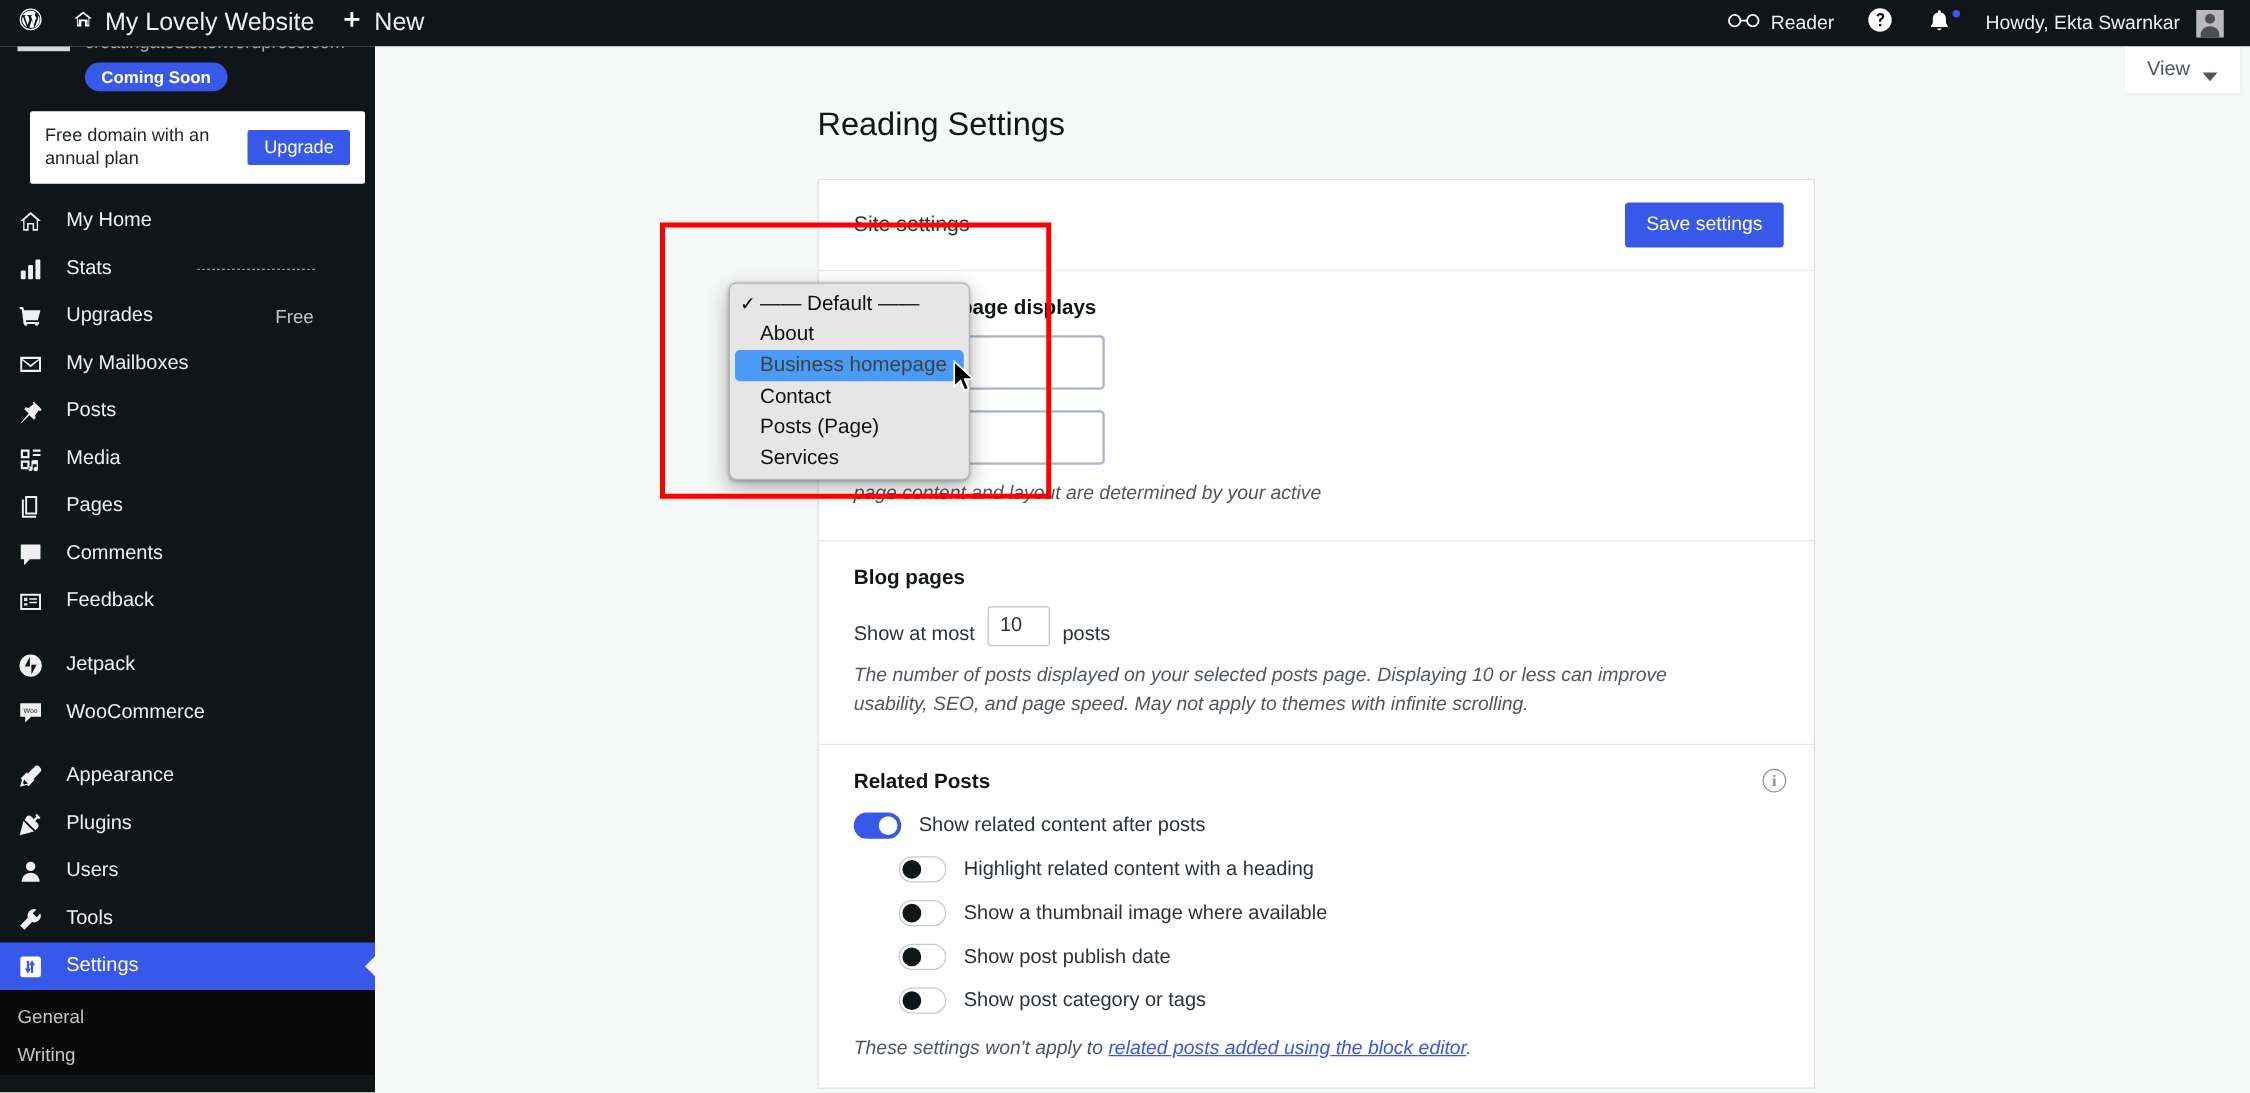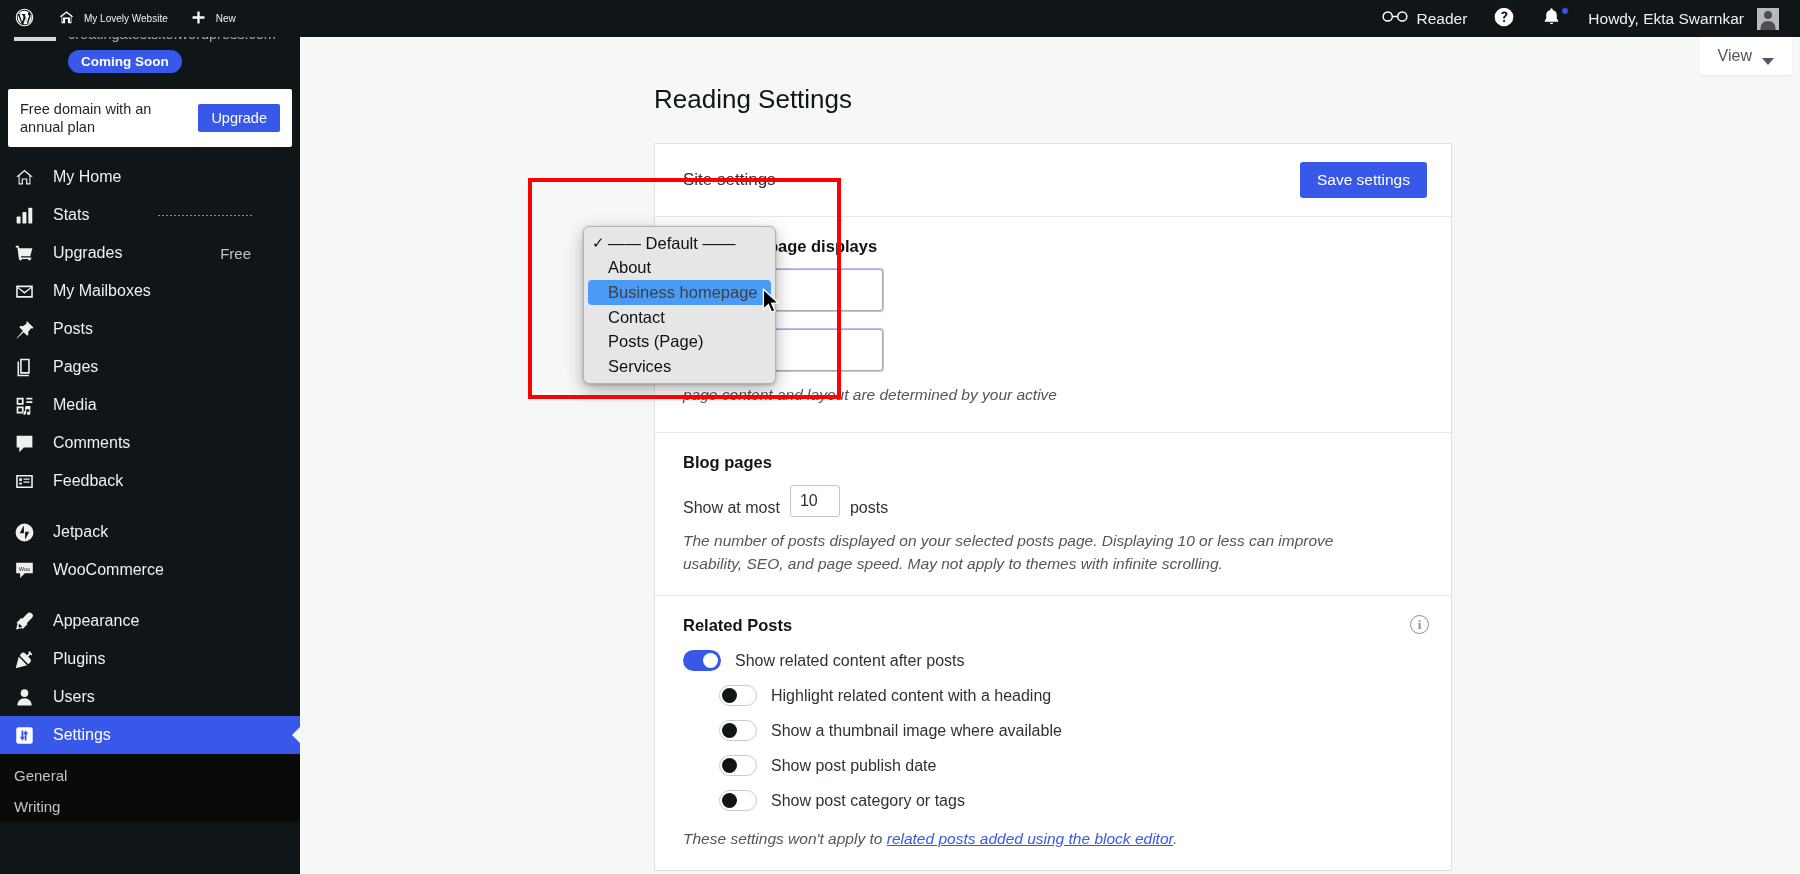--- a/index.html
+++ b/index.html
@@ -17,21 +17,21 @@
     position: absolute; top: 0; left: 0;
     width: 1800px; height: 37px;
     background: #101517;
     display: flex; align-items: center;
     color: #fff; z-index: 60;
   }
   .ab-left { display: flex; align-items: center; height: 37px; }
   .ab-item {
     display: flex; align-items: center; gap: 9px;
     height: 37px; padding: 0 11px;
-    font-size: 10px; color: #f0f0f1; white-space: nowrap;
+    font-size: 20px; color: #f0f0f1; white-space: nowrap;
   }
   .ab-wp-logo { padding: 0 12px 0 14px; }
   .ab-right { margin-left: auto; display: flex; align-items: flex-start; height: 37px; padding-right: 8px; }
   .ab-right .ab-item { font-size: 15.5px; padding: 0 13px; }
   .ab-avatar {
     width: 22px; height: 22px; background: #b9b9bd;
     margin-left: 4px; flex: none; position: relative; overflow: hidden;
   }
   .ab-avatar::before {
     content: ""; position: absolute; left: 50%; top: 3px;
@@ -68,21 +68,21 @@
     overflow: hidden; text-overflow: ellipsis; white-space: nowrap;
     max-width: 226px;
   }
   .coming-soon {
     display: inline-block; margin-top: 8px;
     background: #3858e9; color: #fff;
     font-size: 13.5px; font-weight: bold;
     padding: 4px 13px; border-radius: 12px;
   }
   .upgrade-card {
-    margin: 16px 8px 0 8px; background: #fff; color: #1d2327;
+    margin: 16px 8px 0 24px; background: #fff; color: #1d2327;
     border-radius: 2px; padding: 11px 12px;
     display: flex; align-items: center; gap: 10px;
   }
   .upgrade-card-text { font-size: 14.5px; line-height: 18px; flex: 1; }
   .upgrade-btn {
     background: #3858e9; color: #fff; font-size: 14.5px;
     padding: 6px 13px; border-radius: 2px; flex: none; white-space: nowrap;
   }
   .menu { margin-top: 11px; }
   .menu-item {
@@ -370,33 +370,33 @@
         <svg viewBox="0 0 24 24">
             <path d="M15.4 2.2l-1.6 1.6 1 1-4.6 3.6-2.5-.6-1.6 1.6 4.1 4.1L3 21.9l.5.5 7.4-7.4 4.1 4.1 1.6-1.6-.6-2.5 3.6-4.6 1 1 1.6-1.6-6.8-6.6z"></path>
           </svg>
       </span>
       <span class="menu-label">Posts</span>
     </div>
 
     <div class="menu-item">
       <span class="menu-icon">
         <svg viewBox="0 0 24 24">
+            <path d="M3 3h8v8H3V3zm2 2v4h4V5H5zm9-2h7v2h-7V3zm0 4h7v2h-7V7zM3 13h8v8H3v-8zm2 2v4h4v-4H5zm9.5-2.5c-1 0-1.8.8-1.8 1.8v4.4a2 2 0 101.2 1.8v-4.1h3.6v2.6a2 2 0 101.2 1.8V12.5h-4.2z"></path>
+          </svg>
+      </span>
+      <span class="menu-label">Media</span>
+    </div>
+
+    <div class="menu-item">
+      <span class="menu-icon">
+        <svg viewBox="0 0 24 24">
             <path d="M7 2h11v17H7V2zm1.8 1.8v13.4h7.4V3.8H8.8zM4 5.2h1.8v15.0H17V22H4V5.2z"></path>
           </svg>
       </span>
       <span class="menu-label">Pages</span>
-    </div>
-
-    <div class="menu-item">
-      <span class="menu-icon">
-        <svg viewBox="0 0 24 24">
-            <path d="M3 3h8v8H3V3zm2 2v4h4V5H5zm9-2h7v2h-7V3zm0 4h7v2h-7V7zM3 13h8v8H3v-8zm2 2v4h4v-4H5zm9.5-2.5c-1 0-1.8.8-1.8 1.8v4.4a2 2 0 101.2 1.8v-4.1h3.6v2.6a2 2 0 101.2 1.8V12.5h-4.2z"></path>
-          </svg>
-      </span>
-      <span class="menu-label">Media</span>
     </div>
 
     <div class="menu-item">
       <span class="menu-icon">
         <svg viewBox="0 0 24 24">
             <path d="M3 3h18v13.5h-9.7L6 22v-5.5H3V3z"></path>
           </svg>
       </span>
       <span class="menu-label">Comments</span>
     </div>
@@ -454,20 +454,28 @@
     <div class="menu-item">
       <span class="menu-icon">
         <svg viewBox="0 0 24 24">
             <circle cx="12" cy="7" r="4.3"></circle>
             <path d="M3.8 21c0-4.5 3.7-8.1 8.2-8.1s8.2 3.6 8.2 8.1H3.8z"></path>
           </svg>
       </span>
       <span class="menu-label">Users</span>
     </div>
 
+    <div class="menu-item">
+      <span class="menu-icon">
+        <svg viewBox="0 0 24 24">
+            <path d="M21 6.6l-3.5 3.5-3.6-3.6L17.4 3a6.2 6.2 0 00-8 7.6l-7 7 3.9 3.9 7-7a6.2 6.2 0 007.7-7.9z"></path>
+          </svg>
+      </span>
+      <span class="menu-label">Tools</span>
+    </div>
 
     <div class="menu-item active">
       <span class="menu-icon">
         <svg viewBox="0 0 24 24">
           <rect x="2.6" y="2.6" width="18.8" height="18.8" rx="2.4" fill="#fff"></rect>
           <path d="M8.6 6.4v7.1H6.7L9.6 18l2.9-4.5h-1.9V6.4H8.6zM14.3 17.6v-7.1h1.9L13.3 6l-2.9 4.5h1.9v7.1h2z" fill="#3858e9"></path>
         </svg>
       </span>
       <span class="menu-label">Settings</span>
     </div>

